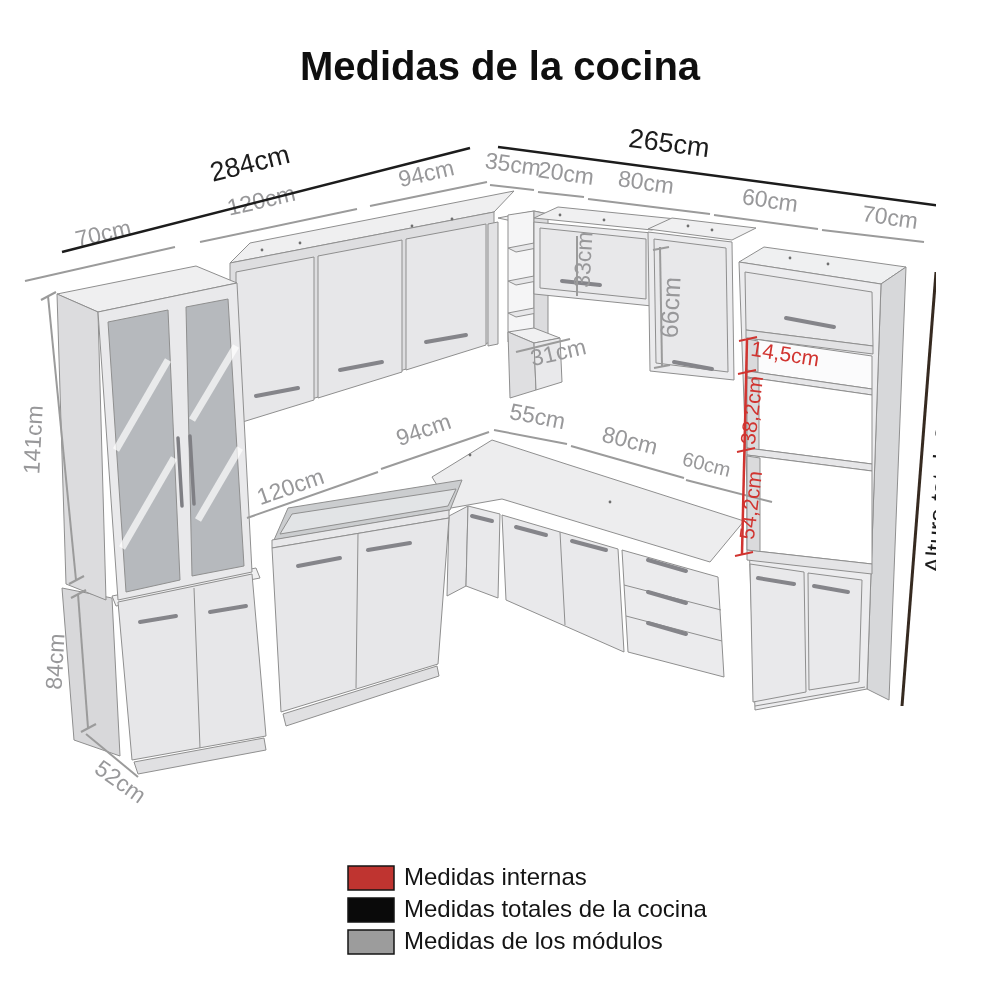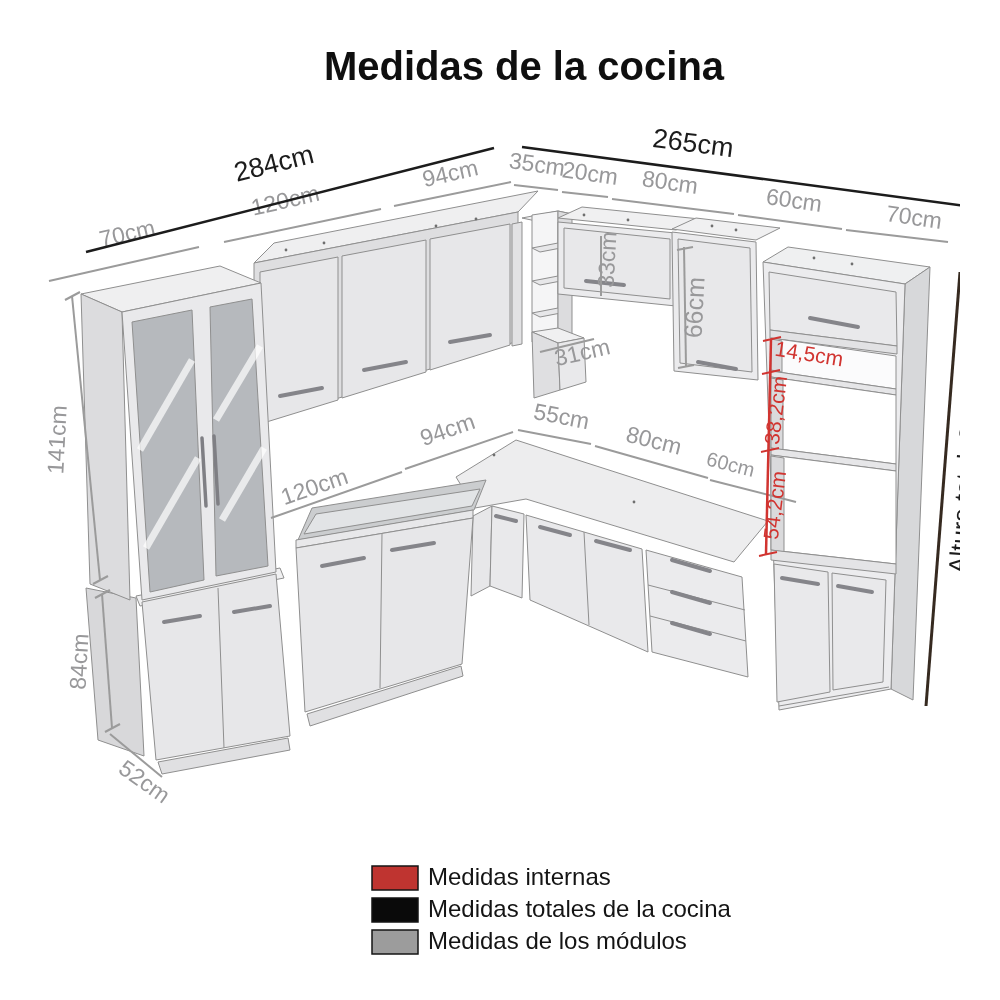--- a/index.html
+++ b/index.html
@@ -1,16 +1,16 @@
 <!DOCTYPE html>
 <html><head>
 <meta charset="utf-8">
 <style>
   html,body{margin:0;padding:0;background:#ffffff;}
-  .page{width:936px;height:1000px;position:relative;background:#fff;overflow:hidden;padding-left:24px;}
+  .page{width:936px;height:1000px;position:relative;background:#fff;overflow:hidden;}
   svg{display:block;}
   svg text{font-family:"Liberation Sans", sans-serif;}
   .t-title{font-size:40px;font-weight:bold;fill:#0f0f0f;}
   .t-total{font-size:27px;fill:#1c1c1c;}
   .t-mod{font-size:23px;fill:#98989a;}
   .t-mod-sm{font-size:20px;fill:#98989a;}
   .t-mod-lg{font-size:25px;fill:#98989a;}
   .t-red{font-size:21px;fill:#d13430;}
   .t-legend{font-size:24px;fill:#141414;}
   .ln-total{stroke:#1c1c1c;stroke-width:2.5;fill:none;}

